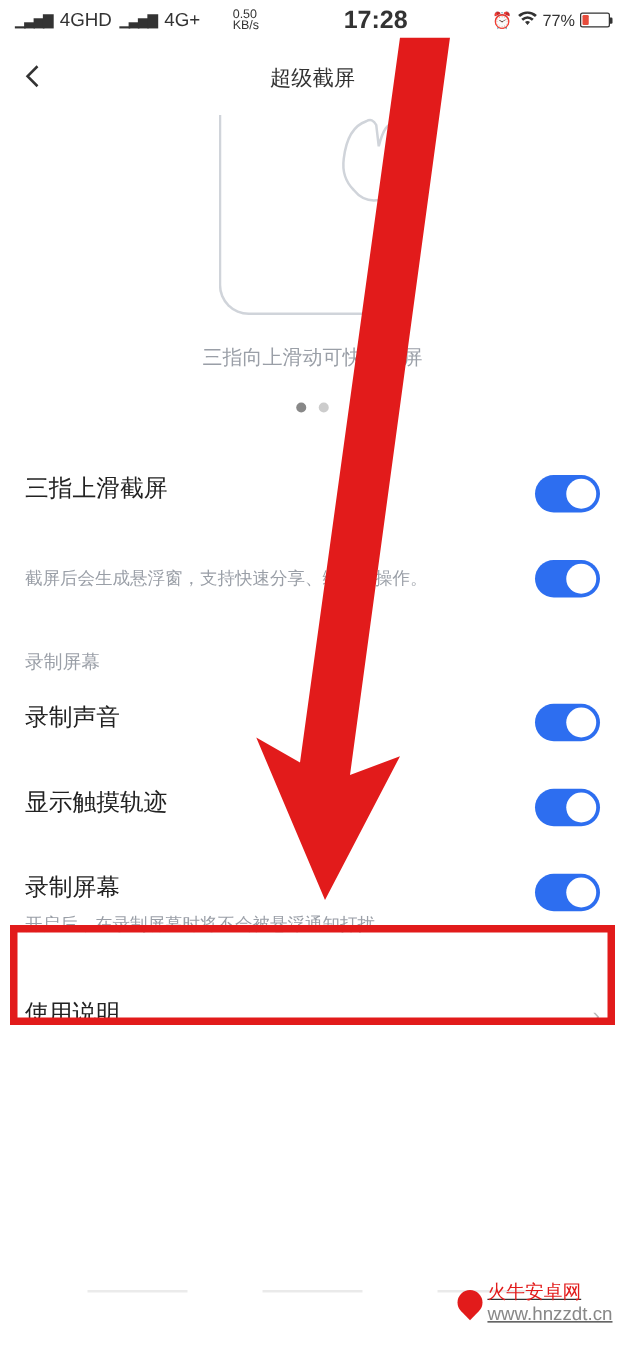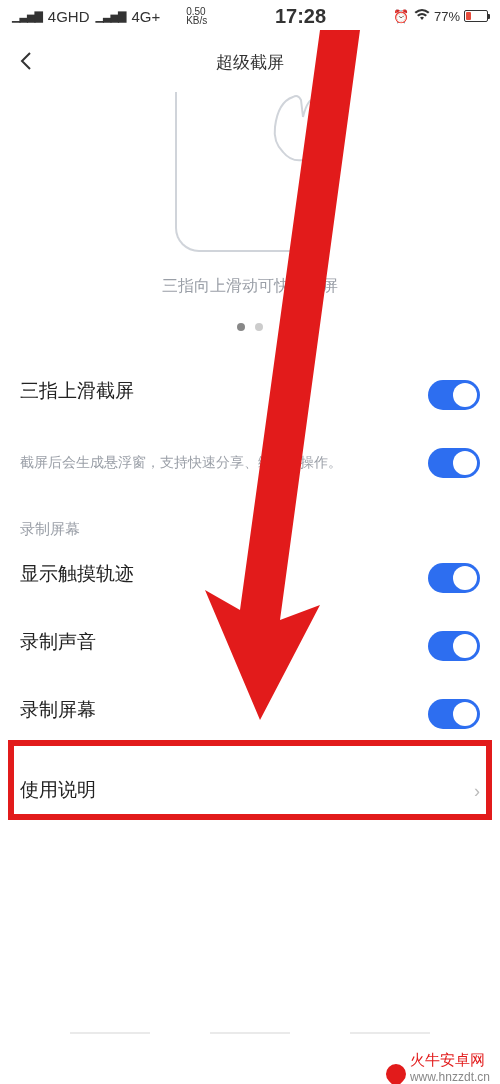--- a/index.html
+++ b/index.html
@@ -144,26 +144,27 @@
       pointer-events: none;
     }
     .arrow-overlay {
       position: absolute;
       top: 30px; left: 200px;
       width: 180px; height: 690px;
       pointer-events: none;
     }
     .watermark {
       position: absolute;
-      bottom: 0; right: 10px;
-      display: flex; align-items: flex-end; gap: 4px;
+      bottom: 24px; right: 10px;
+      display: flex; align-items: center; gap: 4px;
       font-size: 15px;
+      text-decoration: underline;
     }
     .watermark-name { color: #e21b1b; font-weight: 500; }
-    .watermark-url { color: #888; font-size: 12px; }
+    .watermark-url { color: #888; font-size: 15px; }
     .wm-flame {
       width: 20px; height: 20px;
       background: #e21b1b;
       border-radius: 50% 50% 50% 0;
       transform: rotate(-45deg);
     }
     .nav-bar {
       position: absolute;
       bottom: 38px; left: 0; right: 0;
       height: 26px;
@@ -241,35 +242,36 @@
     <div class="setting-text">
       <div class="setting-desc">截屏后会生成悬浮窗，支持快速分享、编辑等操作。</div>
     </div>
     <div class="toggle"></div>
   </div>
 
   <div class="section-title">录制屏幕</div>
 
   <div class="setting-item">
     <div class="setting-text">
+      <div class="setting-label">录制声音</div>
+    </div>
+    <div class="toggle"></div>
+  </div>
+
+  <div class="setting-item">
+    <div class="setting-text">
       <div class="setting-label">显示触摸轨迹</div>
     </div>
     <div class="toggle"></div>
   </div>
 
   <div class="setting-item">
     <div class="setting-text">
-      <div class="setting-label">录制声音</div>
-    </div>
-    <div class="toggle"></div>
-  </div>
-
-  <div class="setting-item">
-    <div class="setting-text">
       <div class="setting-label">录制屏幕</div>
+      <div class="setting-desc">开启后，在录制屏幕时将不会被悬浮通知打扰。</div>
     </div>
     <div class="toggle"></div>
   </div>
 
   <div class="setting-item" style="margin-top:12px;">
     <div class="setting-text">
       <div class="setting-label">使用说明</div>
     </div>
     <div class="chevron">›</div>
   </div>

